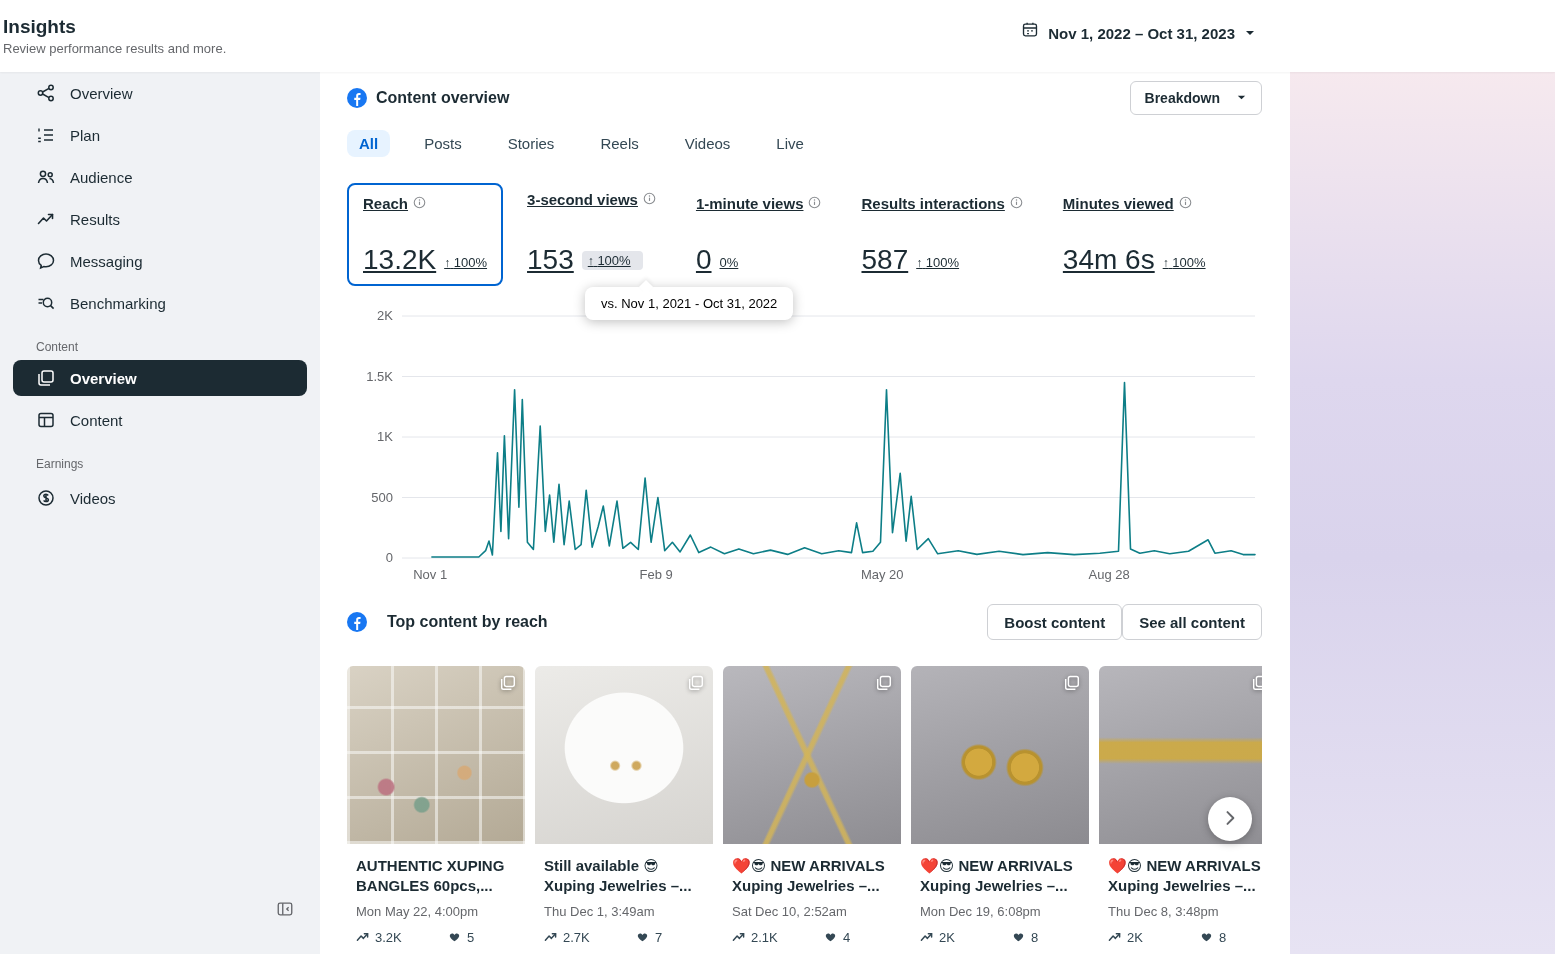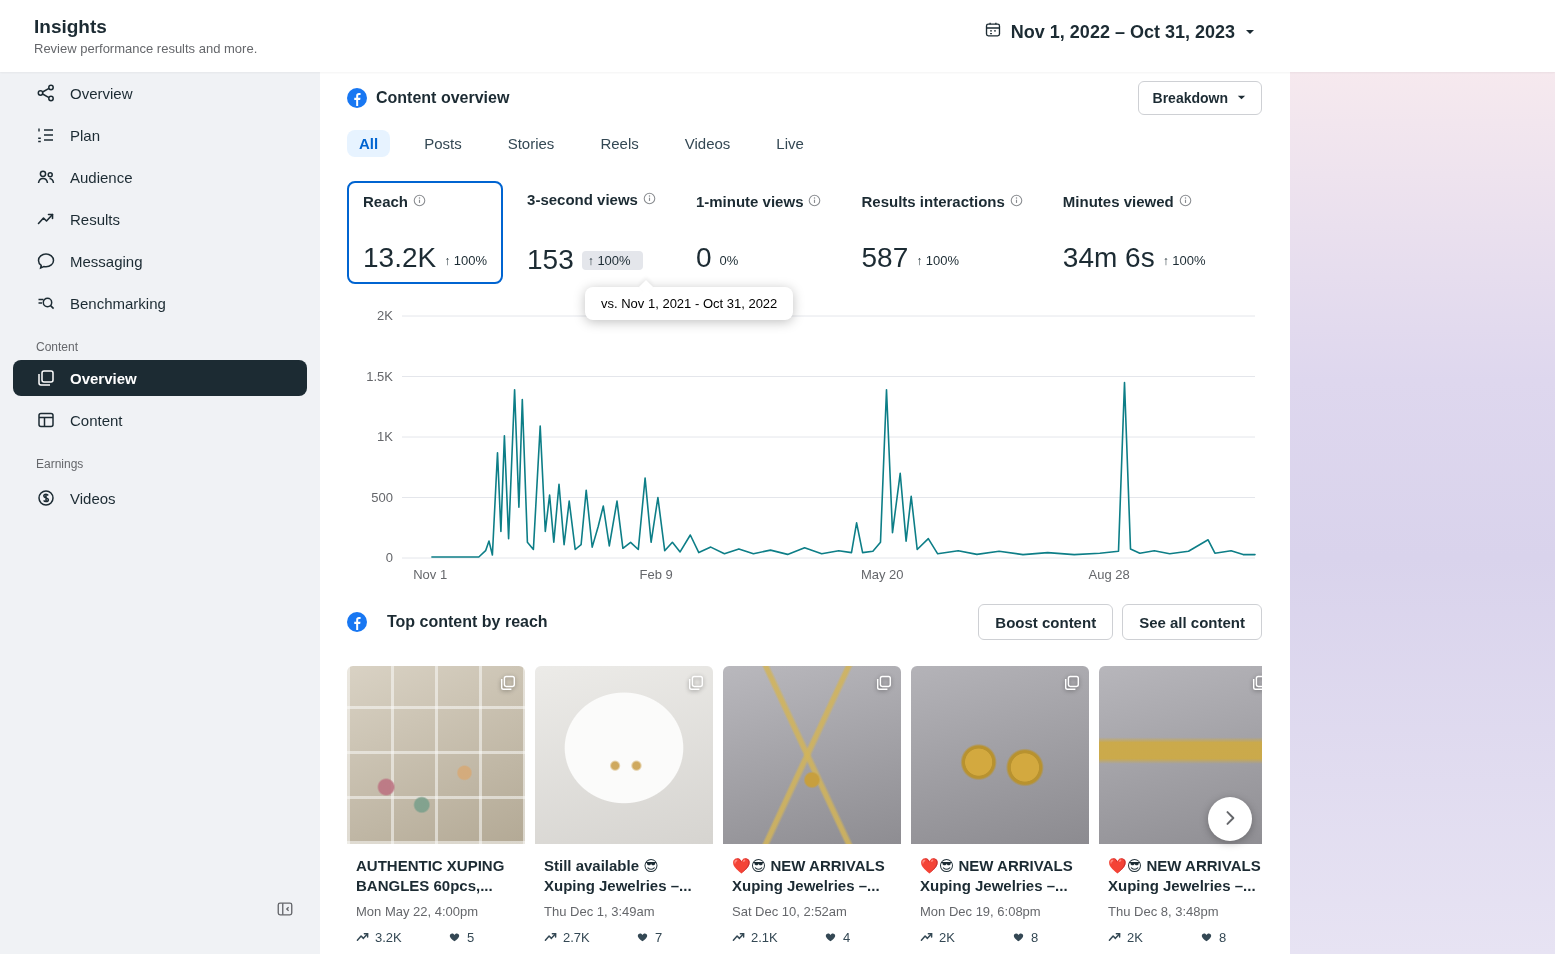--- a/index.html
+++ b/index.html
@@ -2,25 +2,25 @@
 <html><head>
 <meta charset="utf-8">
 <style>
   html,body{margin:0;padding:0;background:#fff;}
   .page{position:relative;width:1555px;height:954px;overflow:hidden;
         font-family:"Liberation Sans","DejaVu Sans",sans-serif;color:#1c2b33;background:#fff;}
 
   
   .top-header{position:absolute;top:0;left:0;width:100%;height:72px;background:#fff;z-index:5;
               box-shadow:0 1px 2px rgba(0,0,0,.05);display:flex;align-items:center;}
-  .hdr-left{padding-left:34px;}
+  .hdr-left{padding-left:3px;}
   .hdr-title{font-size:19px;font-weight:700;margin:0;line-height:1.2;}
   .hdr-sub{font-size:13px;color:#65676b;margin-top:3px;}
-  .date-range{position:absolute;right:293px;top:20px;display:flex;align-items:center;gap:9px;
-              background:none;border:none;font:inherit;font-size:18px;font-weight:700;color:#1c2b33;cursor:pointer;}
+  .date-range{position:absolute;right:293px;top:20px;display:flex;align-items:flex-end;gap:9px;
+              background:none;border:none;font:inherit;font-size:15px;font-weight:700;color:#1c2b33;cursor:pointer;}
 
   
   .sidebar{position:absolute;top:72px;left:0;width:320px;bottom:0;background:#f0f2f5;box-sizing:border-box;}
   .side-item{display:flex;align-items:center;gap:14px;height:42px;padding:0 16px 0 36px;
              font-size:15px;font-weight:500;color:#1c2b33;cursor:pointer;}
   .side-item .sicon{display:flex;align-items:center;}
   .side-item.selected{background:#1c2b33;color:#fff;border-radius:8px;margin:3px 13px;height:36px;
                       padding:0 16px 0 23px;font-weight:700;}
   .side-section{margin:16px 0 6px 36px;font-size:12px;color:#65676b;}
   .collapse-btn{position:absolute;right:26px;bottom:33px;background:none;border:none;cursor:pointer;padding:0;}
@@ -29,29 +29,29 @@
   .bg-strip{position:absolute;top:72px;right:0;width:265px;bottom:0;
             background:linear-gradient(180deg,#f6e9ee 0%,#ded7ee 35%,#d9d3ec 55%,#e7e3f3 100%);}
 
   
   .main{position:absolute;top:72px;left:320px;width:970px;bottom:0;background:#fff;overflow:hidden;}
   .content{padding:8px 28px 0 27px;}
 
   .co-header{display:flex;align-items:center;gap:9px;height:36px;}
   .fb-badge{display:flex;}
   .co-title{font-size:16px;font-weight:700;margin:0;}
-  .breakdown-btn{margin-left:auto;display:flex;align-items:center;gap:8px;height:34px;padding:0 14px;
+  .breakdown-btn{margin-left:auto;display:flex;align-items:center;gap:16px;height:34px;padding:0 14px;
                  background:#fff;border:1px solid #ced0d4;border-radius:6px;font:inherit;font-size:14px;
                  font-weight:600;color:#1c2b33;cursor:pointer;}
 
   .tabs{display:flex;align-items:center;gap:22px;margin-top:14px;}
   .tab{font-size:15px;font-weight:500;color:#344854;padding:5px 12px;border-radius:8px;cursor:pointer;background:none;border:none;font-family:inherit;}
   .tab--active{background:#e7f3ff;color:#0064d1;font-weight:700;}
 
-  .metrics{position:relative;display:flex;gap:8px;margin-top:22px;align-items:center;}
+  .metrics{position:relative;display:flex;gap:8px;margin-top:22px;align-items:flex-end;text-decoration:underline;}
   .metric{padding:10px 14px;border:2px solid transparent;border-radius:8px;cursor:pointer;}
   .metric--selected{border-color:#0064d1;}
   .m-label{display:flex;align-items:center;gap:5px;font-size:15px;font-weight:700;color:#1c2b33;}
   .m-valrow{display:flex;align-items:flex-end;gap:8px;margin-top:4px;}
   .m-value{font-size:28px;font-weight:400;line-height:1.05;}
   .m-chg{font-size:13px;color:#1c2b33;margin-bottom:4px;white-space:nowrap;margin-top:39px;}
   .m-chg .arr{font-size:12px;}
   .m-chg.hl{background:#e4e6eb;border-radius:4px;padding:2px 12px 2px 6px;}
 
   .tooltip{position:absolute;left:238px;top:calc(100% + 1px);background:#fff;border-radius:8px;
@@ -62,21 +62,21 @@
 
   .chart-wrap{margin-top:14px;}
   #reach-chart{display:block;width:915px;height:286px;}
   #reach-chart .grid{stroke:#e4e6eb;stroke-width:1;}
   #reach-chart .ytick{fill:#65676b;font-size:13px;text-anchor:end;}
   #reach-chart .xtick{fill:#65676b;font-size:13px;text-anchor:middle;}
   #reach-chart .series{fill:none;stroke-width:1.6;stroke-linejoin:round;stroke-linecap:round;}
 
   .tc-header{display:flex;align-items:center;gap:9px;margin-top:18px;height:36px;}
   .tc-title{font-size:16px;font-weight:700;margin:11px;}
-  .tc-buttons{margin-left:auto;display:flex;gap:9px;align-items:center;}
+  .tc-buttons{margin-left:auto;display:flex;align-items:center;}
   .pill-btn{height:36px;padding:0 16px;background:#fff;border:1px solid #ced0d4;border-radius:6px;
             font:inherit;font-size:15px;font-weight:600;color:#1c2b33;cursor:pointer;}
 
   .carousel{position:relative;width:915px;overflow:hidden;margin-top:26px;}
   .cards{display:flex;gap:10px;width:940px;}
   .card{width:178px;flex:0 0 178px;cursor:pointer;}
   .thumb{position:relative;height:178px;border-radius:6px 6px 0 0;}
   .photo-ic{position:absolute;top:8px;right:8px;filter:drop-shadow(0 1px 2px rgba(0,0,0,.4));}
   .card-body{padding:12px 9px 0 9px;}
   .c-title{font-size:15px;font-weight:700;line-height:1.35;max-height:41px;overflow:hidden;

